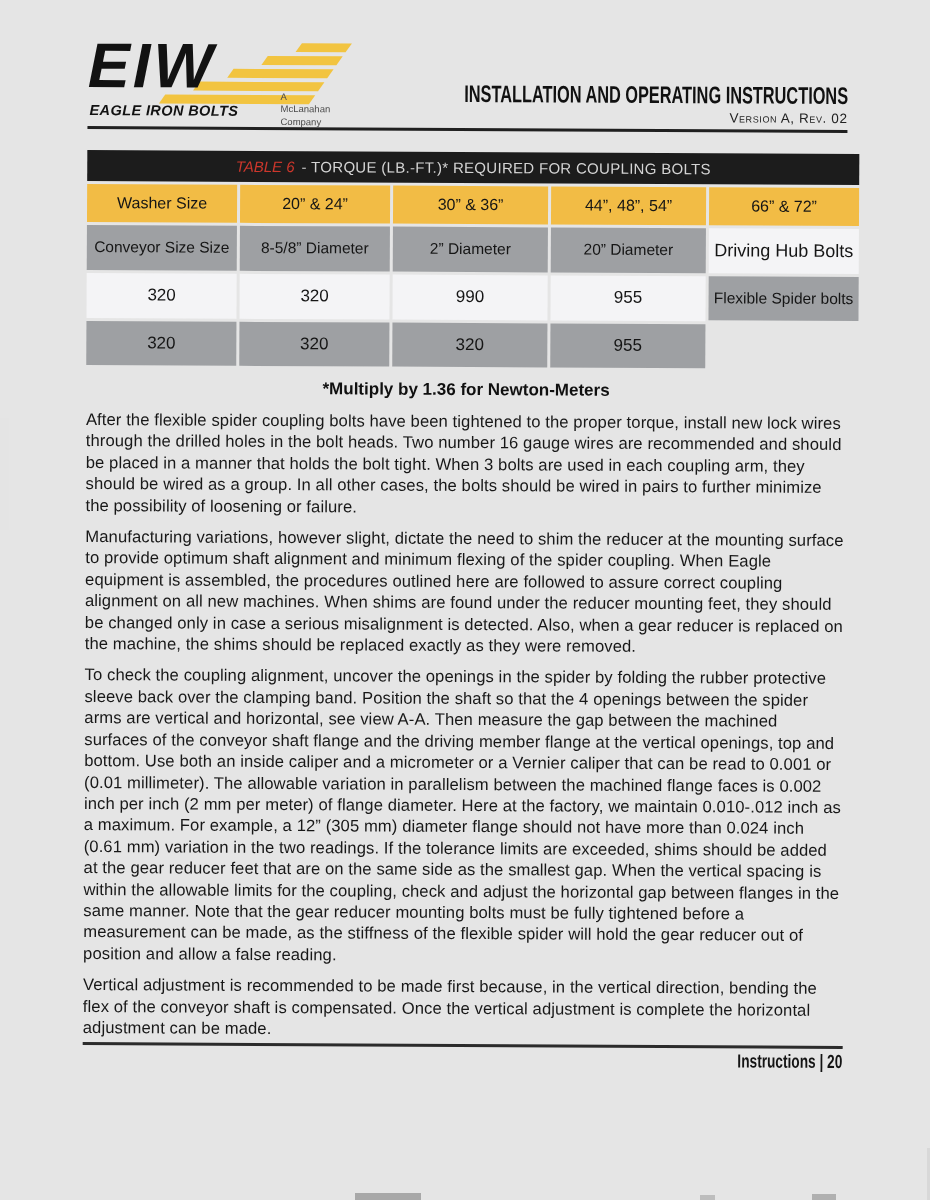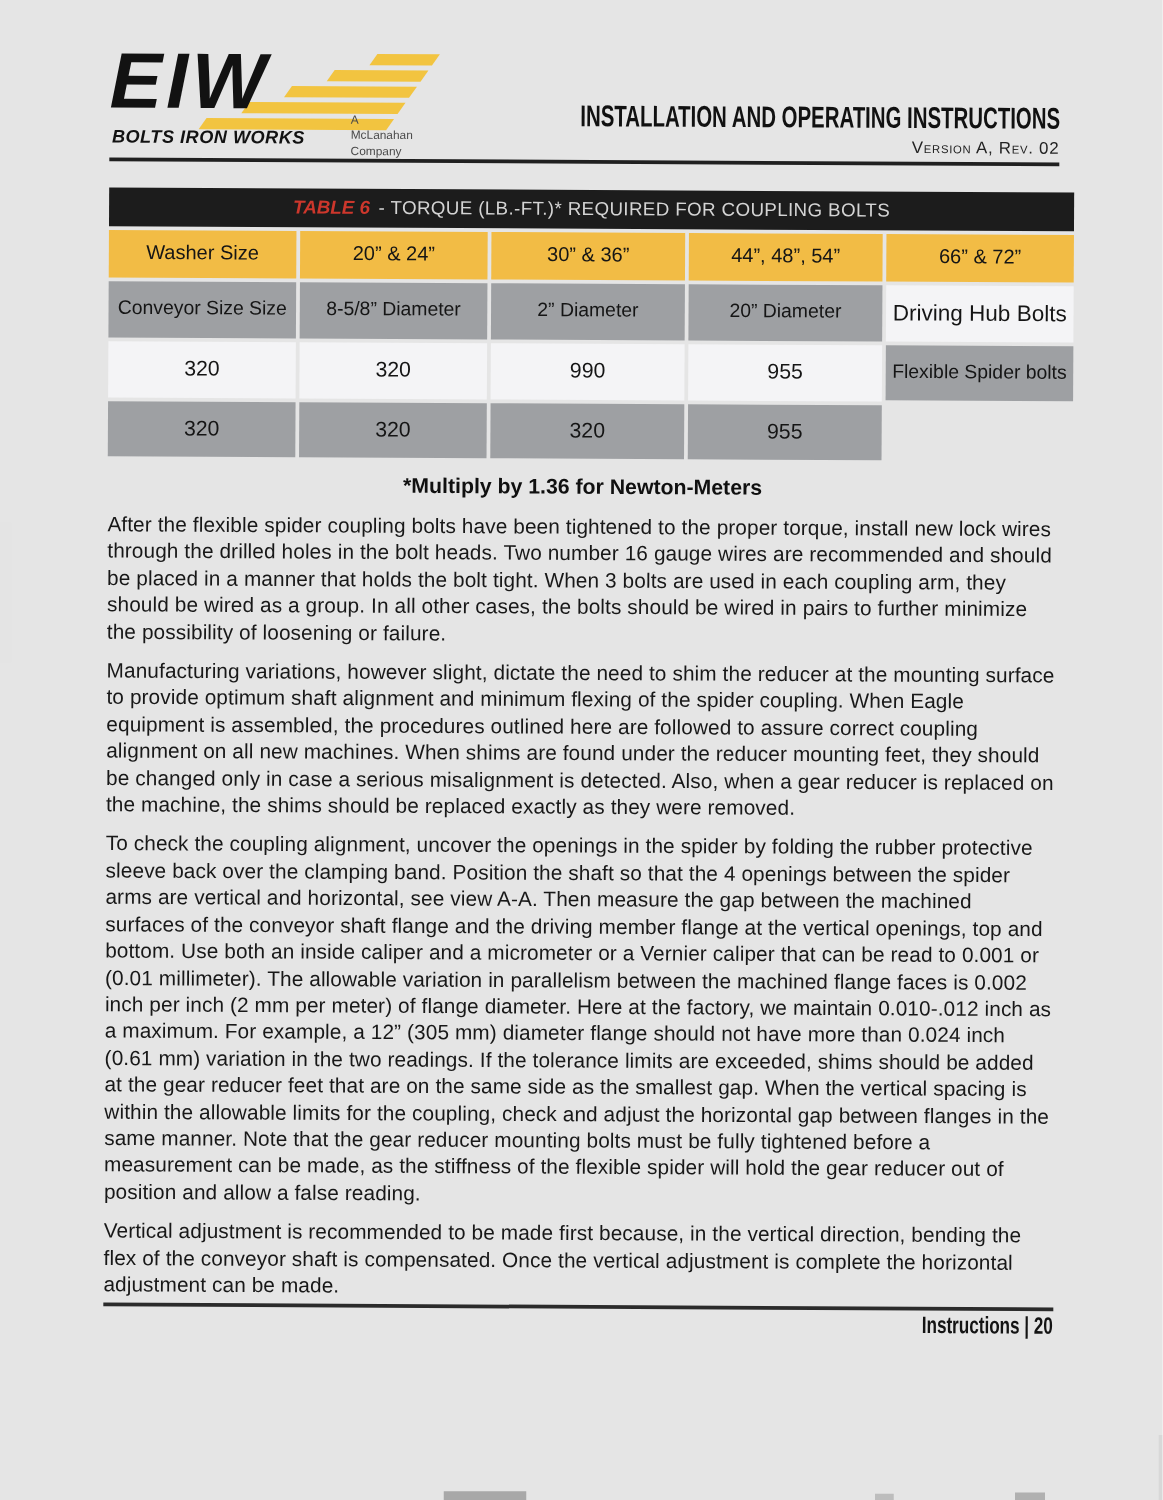--- a/index.html
+++ b/index.html
@@ -64,21 +64,21 @@
     margin-top: 21px;
     display: grid;
     grid-template-columns: 150px 150px 155px 155px 150px;
     gap: 3px;
   }
   .t-head {
     grid-column: 1 / -1; height: 31px; background: #1c1c1c;
     display: flex; align-items: center; justify-content: center;
     font-size: 15px; color: #d4d4d4; letter-spacing: 0.3px;
   }
-  .t-label { color: #cd372c; font-weight: 700; font-style: italic; margin-right: 7px; letter-spacing: 0; }
+  .t-label { color: #cd372c; font-weight: 400; font-style: italic; margin-right: 7px; letter-spacing: 0; }
   .cell {
     display: flex; align-items: center; justify-content: center;
     text-align: center; padding: 2px 4px; line-height: 1.18; color: #151515;
   }
   .row-y  { background: #f2bc45; height: 38px; font-size: 16px; }
   .row-g  { background: #9ea0a3; height: 45px; font-size: 15.5px; }
   .row-l  { background: #f4f4f6; height: 45px; font-size: 18px; }
   .row-g2 { background: #9ea0a3; height: 44px; font-size: 15.5px; }
   .num { font-size: 17px; }
 
@@ -121,21 +121,21 @@
     <div class="masthead">
       <div class="logo">
         <div class="wing">
           <i></i>
             <i></i>
             <i></i>
             <i></i>
             <i></i>
         </div>
         <div class="eiw-letters">EIW</div>
-        <div class="eiw-name">BOLTS IRON WORKS</div>
+        <div class="eiw-name">EAGLE IRON BOLTS</div>
         <div class="mclanahan">
           <div>A McLanahan</div>
           <div>Company</div>
         </div>
       </div>
       <div class="title-block">
         <span class="doc-title">INSTALLATION AND OPERATING INSTRUCTIONS</span>
         <div class="doc-version">Version A, Rev. 02</div>
       </div>
     </div>

